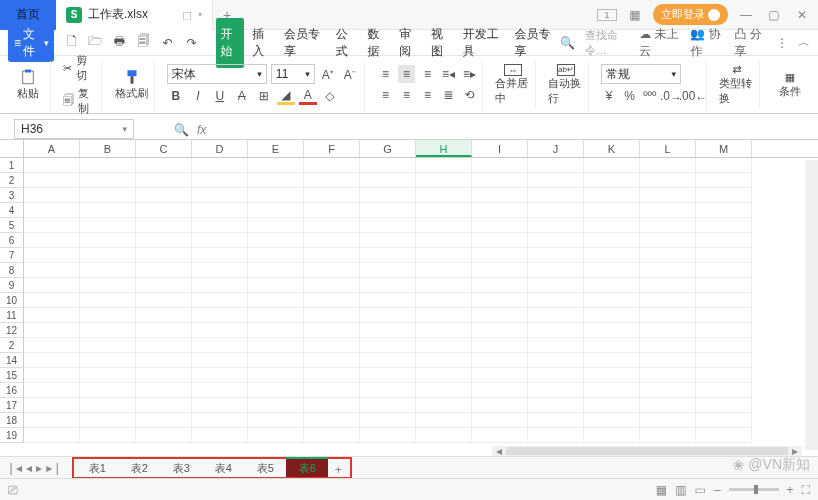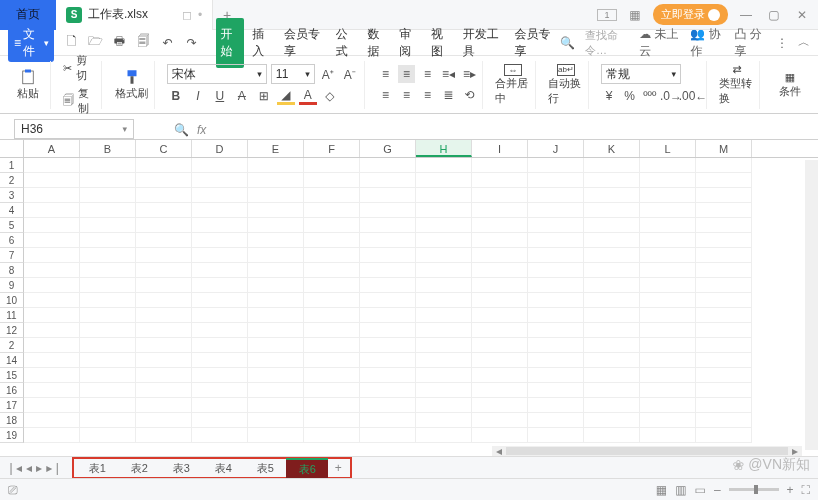--- a/index.html
+++ b/index.html
@@ -37,21 +37,21 @@
 .col-headers { display: flex; height: 18px; background: #fff; border-bottom: 1px solid #ccc; }
 .row-hdr-space { width: 24px; border-right: 1px solid #ccc; }
 .col-h { width: 56px; border-right: 1px solid #ddd; text-align: center; font-size: 11px; color: #555; line-height: 18px; }
 .col-h.active { background: #e5f5ec; color: #1fa463; border-bottom: 2px solid #1fa463; }
 .rows { }
 .row { display: flex; height: 15px; }
 .row-h { width: 24px; border-right: 1px solid #ccc; border-bottom: 1px solid #ddd; text-align: center; font-size: 10px; color: #555; line-height: 15px; }
 .cell { width: 56px; border-right: 1px solid #eee; border-bottom: 1px solid #eee; }
 .sheet-bar { position: absolute; left: 0; bottom: 22px; height: 22px; width: 100%; display: flex; align-items: center; background: #f6f7f9; border-top: 1px solid #ddd; }
 .sheet-nav { display: flex; gap: 4px; padding: 0 6px; color: #888; }
-.sheet-tabs-wrap { border: 2px solid #d83a2c; height: 22px; display: flex; align-items: center; margin-left: 4px; padding: 0 2px; }
+.sheet-tabs-wrap { border: 2px solid #d83a2c; height: 22px; display: flex; align-items: flex-end; margin-left: 4px; padding: 0 2px; }
 .sheet-tab { width: 42px; text-align: center; font-size: 11px; color: #555; line-height: 18px; }
 .sheet-tab.active { background: #7f1d1d; color: #1fa463; border-top: 2px solid #1fa463; }
 .sheet-add { width: 20px; text-align: center; color: #888; }
 .status-bar { position: absolute; left: 0; bottom: 0; height: 22px; width: 100%; display: flex; align-items: center; background: #f6f7f9; border-top: 1px solid #ddd; padding: 0 8px; justify-content: space-between; color: #888; }
 .status-right { display: flex; align-items: center; gap: 8px; }
 .zoom-slider { width: 50px; height: 3px; background: #ccc; position: relative; }
 .zoom-slider::after { content: ""; position: absolute; left: 50%; top: -3px; width: 4px; height: 9px; background: #888; }
 .watermark { position: absolute; right: 8px; bottom: 26px; color: #bbb; font-size: 14px; display: flex; align-items: center; gap: 4px; }
 .scrollbar-v { position: absolute; right: 0; top: 160px; width: 13px; height: 290px; background: #f0f0f0; }
 .scrollbar-h { position: absolute; bottom: 22px; right: 16px; height: 10px; width: 310px; background: #f0f0f0; display: flex; align-items: center; }

